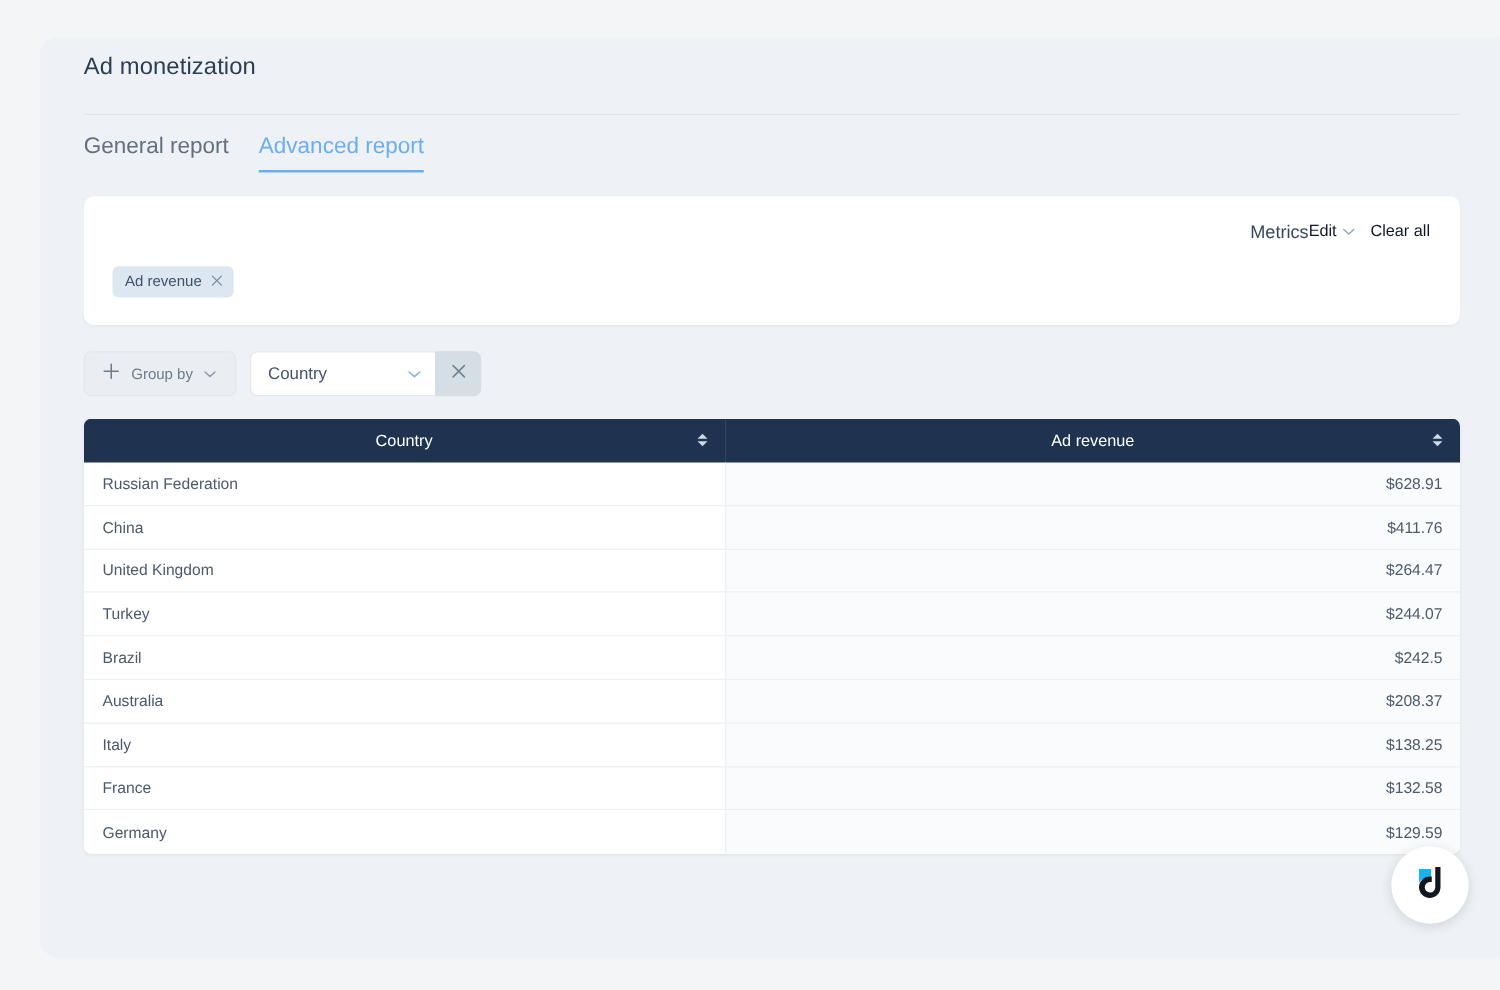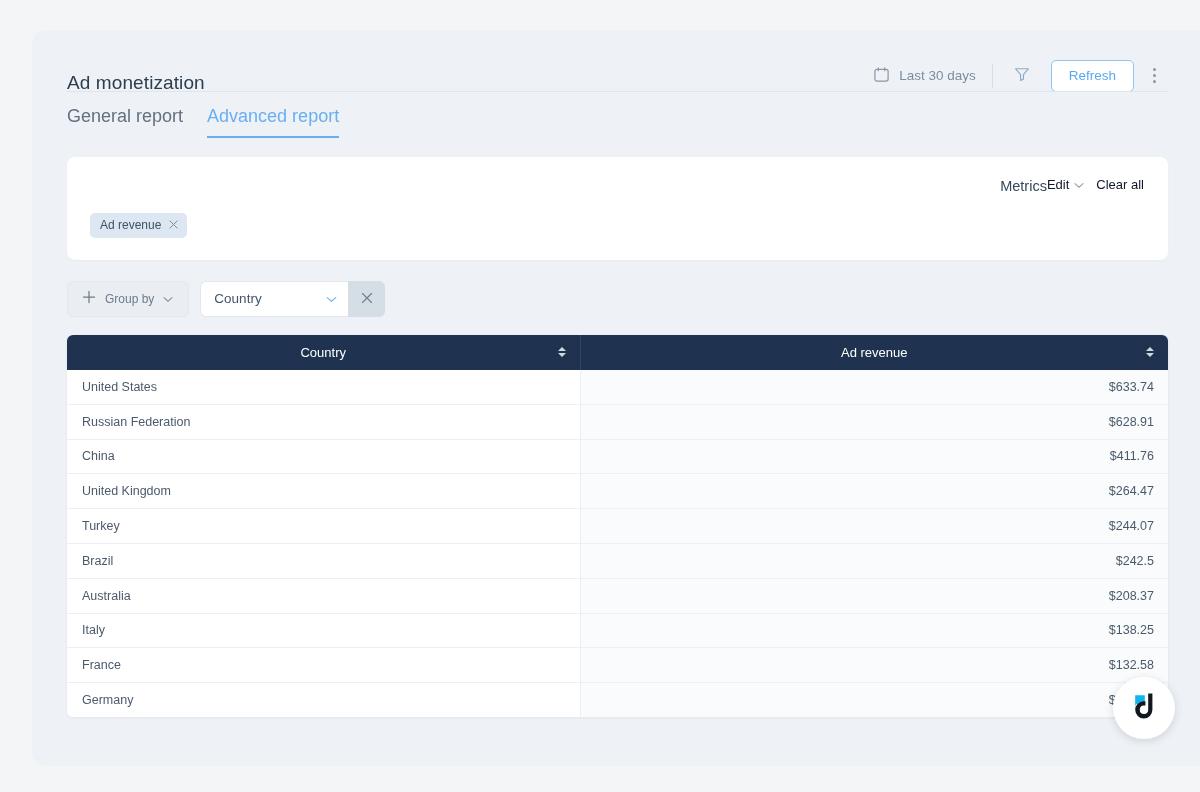--- a/index.html
+++ b/index.html
@@ -26,21 +26,21 @@
     background: #eef2f6;
     border-radius: 14px 0 0 14px;
   }
 
   
   .page-header {
     position: relative;
     height: 62px;
     padding: 0 32px 0 35px;
     display: flex;
-    align-items: flex-end;
+    align-items: flex-start;
     justify-content: space-between;
   }
 
   .page-title {
     font-size: 19px;
     color: #2c3e50;
     letter-spacing: .1px;
     font-weight: 400;
     line-height: 1;
     padding-top: 14px;
@@ -291,50 +291,20 @@
   }
 </style>
 </head>
 <body>
 
 <div class="app-panel">
 
   <div class="page-header">
     <div class="page-title">Ad monetization</div>
 
-    <div class="header-tools">
-
-      <div class="date-range">
-        <span class="cal-icon">
-          <svg width="17" height="17" viewBox="0 0 18 18" fill="none">
-            <rect x="2" y="3.6" width="14" height="12.4" rx="2.2" stroke="#8b98a8" stroke-width="1.3"></rect>
-            <path d="M5.6 2v3M12.4 2v3" stroke="#8b98a8" stroke-width="1.3" stroke-linecap="round"></path>
-          </svg>
-        </span>
-        <span>Last 30 days</span>
-      </div>
-
-      <div class="tool-divider"></div>
-
-      <div class="filter-btn">
-        <span>
-          <svg width="18" height="18" viewBox="0 0 20 20" fill="none">
-            <path d="M3 4.2h14l-5.4 6.4v5.1l-3.2 1.6v-6.7L3 4.2z" stroke="#8eaac6" stroke-width="1.3" stroke-linejoin="round"></path>
-          </svg>
-        </span>
-      </div>
-
-      <button class="refresh-btn">Refresh</button>
-
-      <div class="kebab-btn">
-        <i></i>
-          <i></i>
-          <i></i>
-      </div>
-    </div>
 
     <div class="header-rule"></div>
   </div>
 
   <div class="tabs">
     <div class="tab">General report</div>
     <div class="tab active">Advanced report</div>
   </div>
 
   <div class="content">
@@ -422,24 +392,20 @@
                 </div>
               <span class="sort-ico">
                   <span class="up"></span>
                   <span class="down"></span>
                 </span>
             </th>
           </tr>
         </thead>
         <tbody>
           <tr>
-            <td class="c-name">United States</td>
-            <td class="c-val">$633.74</td>
-          </tr>
-          <tr>
             <td class="c-name">Russian Federation</td>
             <td class="c-val">$628.91</td>
           </tr>
           <tr>
             <td class="c-name">China</td>
             <td class="c-val">$411.76</td>
           </tr>
           <tr>
             <td class="c-name">United Kingdom</td>
             <td class="c-val">$264.47</td>

